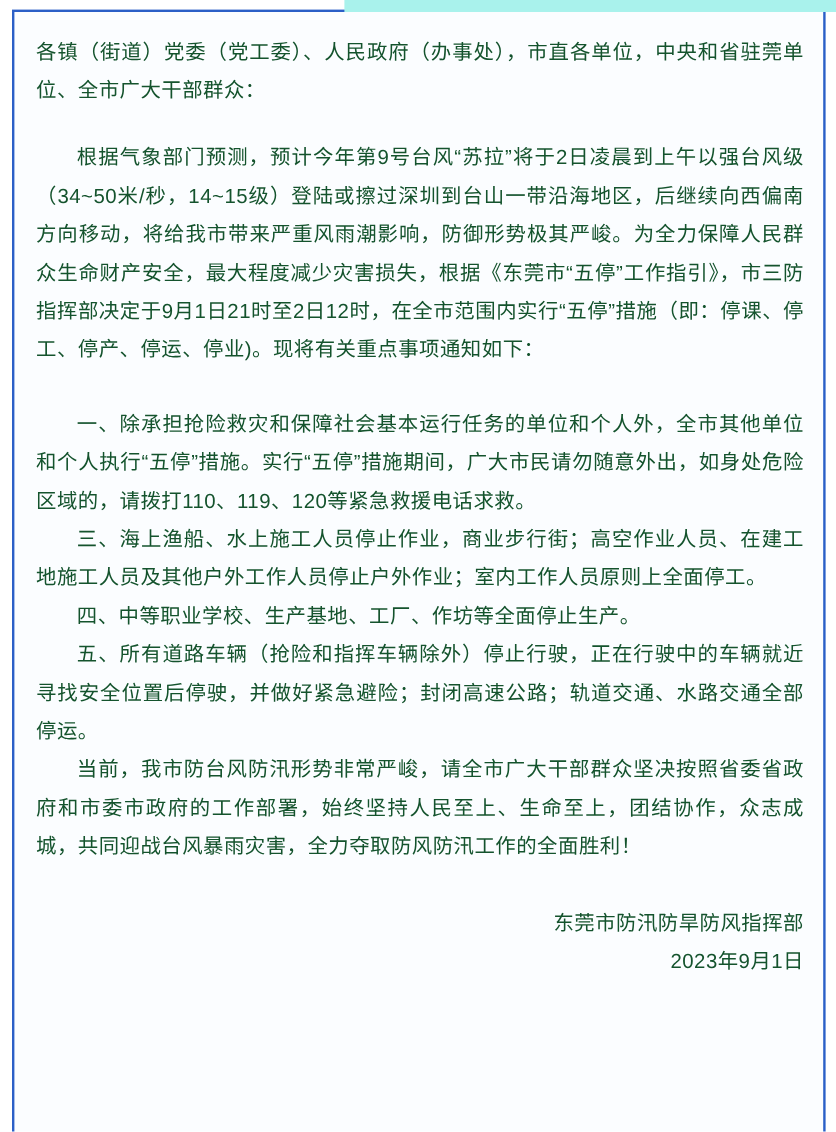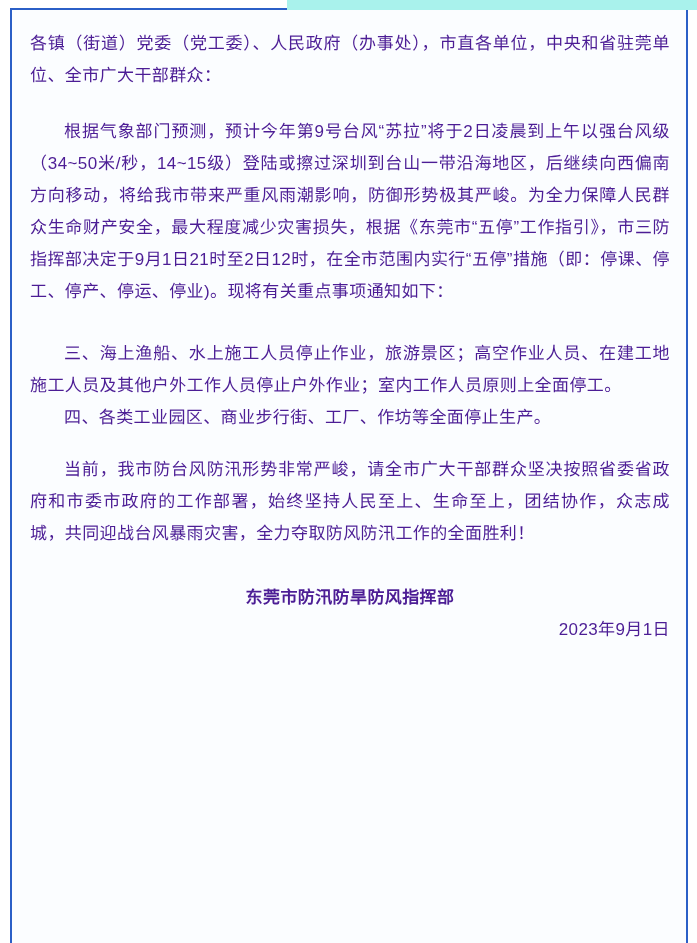--- a/index.html
+++ b/index.html
@@ -17,42 +17,44 @@
     box-sizing:border-box;
     border:2px solid #2b5fc7;
     background:#fbfdff;
     padding:18px 16px 0 18px;
     z-index:1;
   }
   .notice-card p{
     margin:0;
     font-size:17px;
     line-height:32px;
-    color:#4c1d95;
+    color:#14532d;
     text-align:justify;
     letter-spacing:0.4px;
   }
   p.indent{text-indent:2em;}
   p.intro{margin-top:24px;}
   .items{margin-top:30px;}
-  p.closing{margin-top:20px;}
-  p.signature{margin-top:32px;text-align:center;font-weight:bold;}
+  p.closing{margin-top:0;}
+  p.signature{margin-top:32px;text-align:right;}
   p.date{text-align:right;}
 </style>
 </head>
 <body>
 
 <div class="accent-strip"></div>
 
 <div class="notice-card">
   <p class="salutation">各镇（街道）党委（党工委）、人民政府（办事处），市直各单位，中央和省驻莞单位、全市广大干部群众：</p>
   <p class="intro indent">根据气象部门预测，预计今年第9号台风“苏拉”将于2日凌晨到上午以强台风级（34~50米/秒，14~15级）登陆或擦过深圳到台山一带沿海地区，后继续向西偏南方向移动，将给我市带来严重风雨潮影响，防御形势极其严峻。为全力保障人民群众生命财产安全，最大程度减少灾害损失，根据《东莞市“五停”工作指引》，市三防指挥部决定于9月1日21时至2日12时，在全市范围内实行“五停”措施（即：停课、停工、停产、停运、停业)。现将有关重点事项通知如下：</p>
 
   <div class="items">
-    <p class="indent">三、海上渔船、水上施工人员停止作业，旅游景区；高空作业人员、在建工地施工人员及其他户外工作人员停止户外作业；室内工作人员原则上全面停工。</p>
-    <p class="indent">四、各类工业园区、商业步行街、工厂、作坊等全面停止生产。</p>
+    <p class="indent">一、除承担抢险救灾和保障社会基本运行任务的单位和个人外，全市其他单位和个人执行“五停”措施。实行“五停”措施期间，广大市民请勿随意外出，如身处危险区域的，请拨打110、119、120等紧急救援电话求救。</p>
+    <p class="indent">三、海上渔船、水上施工人员停止作业，商业步行街；高空作业人员、在建工地施工人员及其他户外工作人员停止户外作业；室内工作人员原则上全面停工。</p>
+    <p class="indent">四、中等职业学校、生产基地、工厂、作坊等全面停止生产。</p>
+    <p class="indent">五、所有道路车辆（抢险和指挥车辆除外）停止行驶，正在行驶中的车辆就近寻找安全位置后停驶，并做好紧急避险；封闭高速公路；轨道交通、水路交通全部停运。</p>
   </div>
 
   <p class="closing indent">当前，我市防台风防汛形势非常严峻，请全市广大干部群众坚决按照省委省政府和市委市政府的工作部署，始终坚持人民至上、生命至上，团结协作，众志成城，共同迎战台风暴雨灾害，全力夺取防风防汛工作的全面胜利！</p>
 
   <p class="signature">东莞市防汛防旱防风指挥部</p>
   <p class="date">2023年9月1日</p>
 </div>
 
 </body></html>

